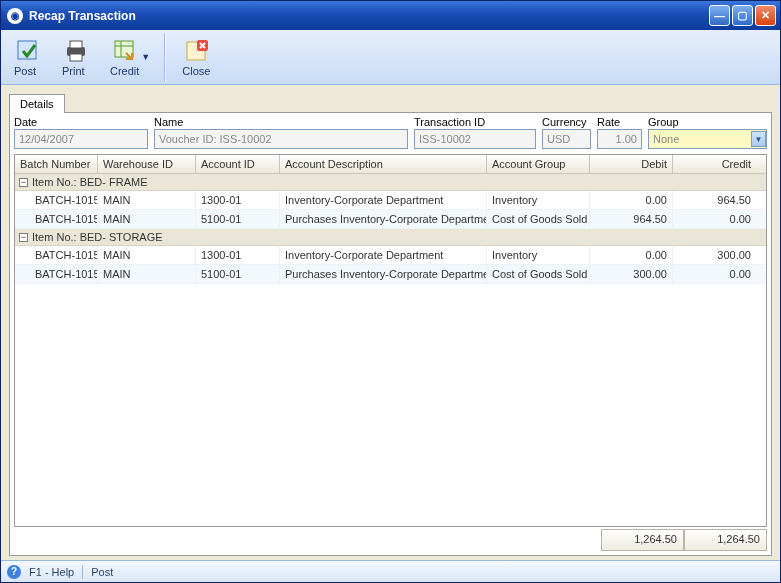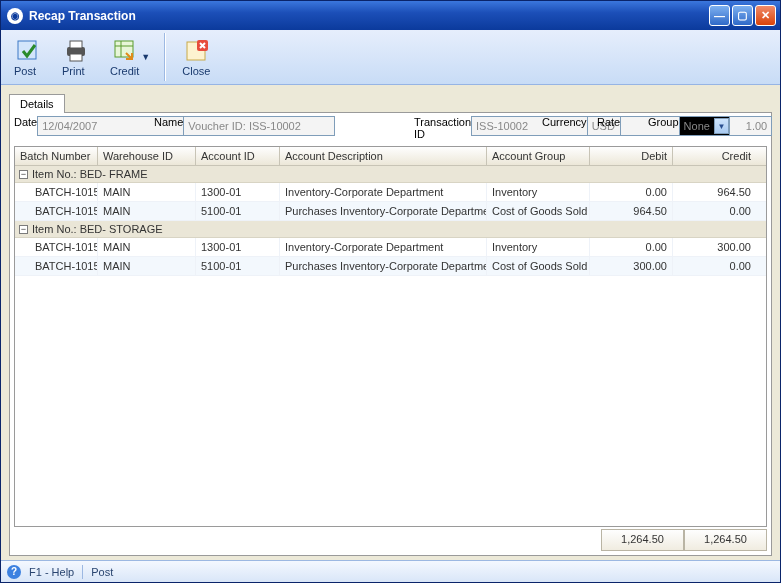--- a/index.html
+++ b/index.html
@@ -70,24 +70,24 @@
 .tabs { display:flex; }
 .tab {
   background:#fff; border:1px solid #9a9a9a; border-bottom:none;
   padding:3px 10px; font-size:11px; position:relative; top:1px;
 }
 .panel {
   background:#fff; border:1px solid #9a9a9a; flex:1;
   display:flex; flex-direction:column;
 }
 .formrow { display:flex; padding:3px 4px 2px 4px; gap:6px; }
-.field { display:flex; flex-direction:row; }
+.field { display:flex; flex-direction:column; }
 .field label { font-size:11px; color:#000; margin-bottom:1px; }
 .field input, .field .selectbox {
-  border:1px solid #7f9db9; background:#000000; height:20px; font-size:11px;
+  border:1px solid #7f9db9; background:#fef9c3; height:20px; font-size:11px;
   padding:2px 4px; color:#888;
 }
 .field input[disabled] { background:#f4f4f4; }
 .selectbox { display:flex; align-items:center; justify-content:space-between; color:#000; }
 .selectbox .sel-arrow {
   width:15px; height:16px;
   background:linear-gradient(#cde3fb,#a9caf0);
   border:1px solid #7f9db9; margin:-2px -4px -2px 4px;
   display:flex; align-items:center; justify-content:center; font-size:8px; color:#2a4f8f;
 }
@@ -119,21 +119,21 @@
 .datarow .gcell {
   padding:3px 5px; overflow:hidden; white-space:nowrap; border-right:1px solid #eef2f8;
 }
 .tright { text-align:right; }
 .totalsrow {
   position:relative; margin:-28px 4px 4px 4px; height:22px;
   display:flex; justify-content:flex-end; gap:0;
 }
 .totalsrow .tcell {
   width:83px; border:1px solid #b9b4a4; background:linear-gradient(#fefefe,#f0ece0);
-  text-align:center; padding:3px 6px; font-size:11px; color:#333;
+  text-align:right; padding:3px 6px; font-size:11px; color:#333;
 }
 .statusbar {
   height:22px; background:linear-gradient(#f4f8ff,#d9e6f8);
   border-top:1px solid #9cb8e2; display:flex; align-items:center;
   padding:0 6px; gap:8px; color:#2a4570;
 }
 .statusbar .sicon {
   width:14px; height:14px; border-radius:7px; background:#3d81e0; color:#fff;
   display:flex; align-items:center; justify-content:center; font-size:10px; font-weight:bold;
 }

